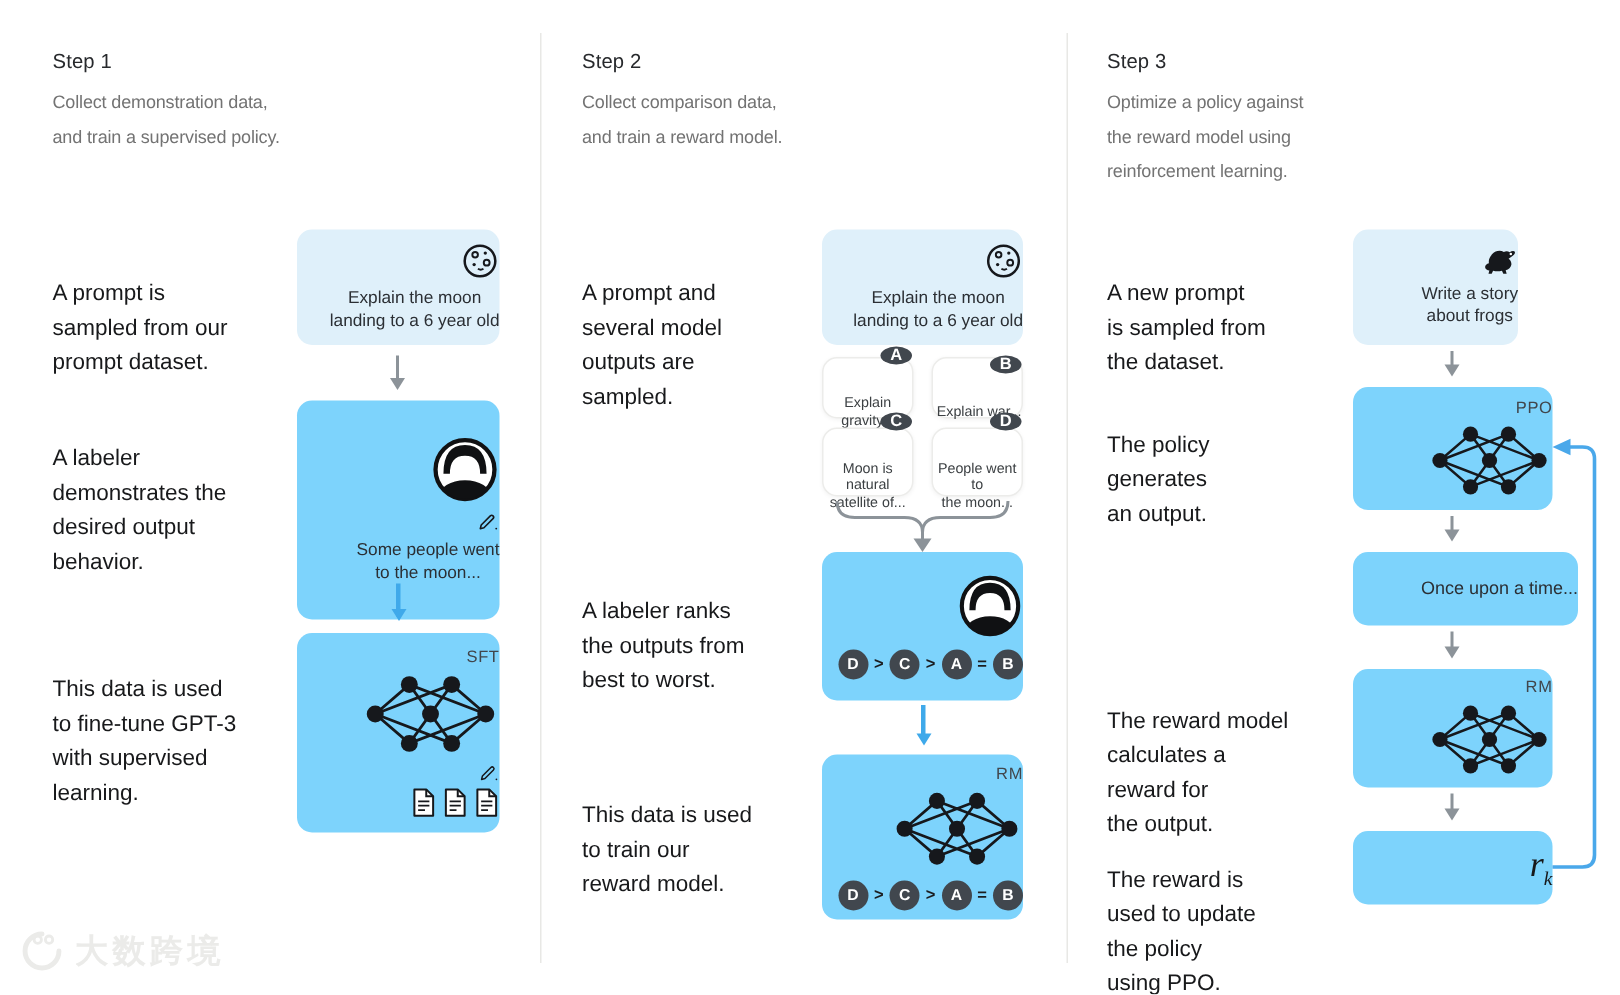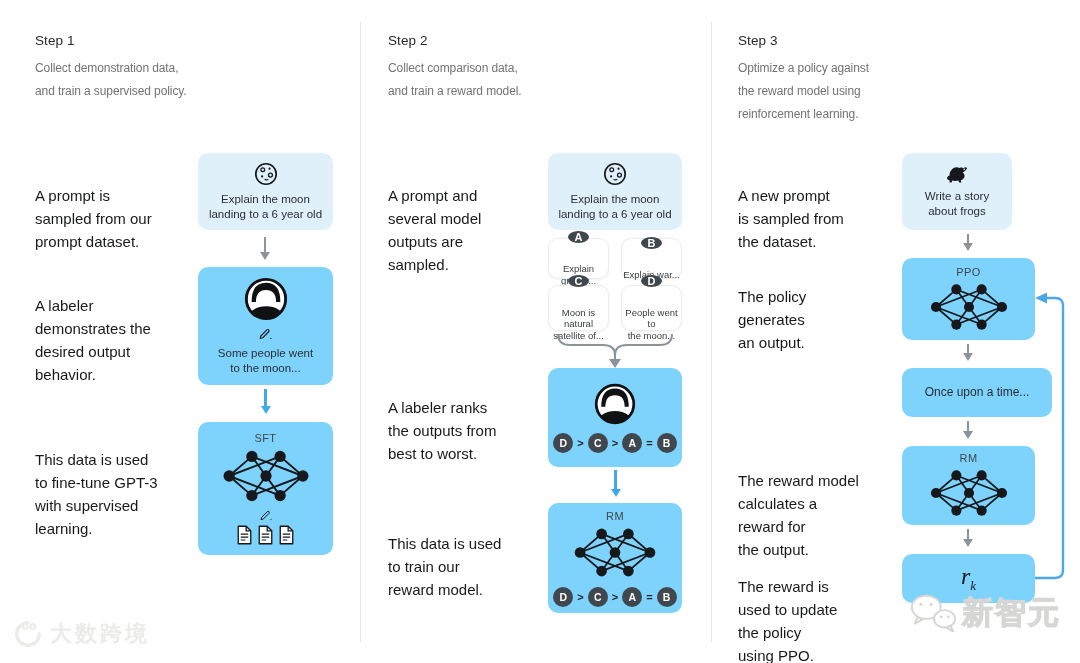--- a/index.html
+++ b/index.html
@@ -4,21 +4,21 @@
 <style>
   html,body{margin:0;padding:0;background:#fff;}
   .canvas{position:relative;width:1080px;height:663px;background:#ffffff;overflow:hidden;
           font-family:"Liberation Sans",sans-serif;color:#141517;}
   .divider{position:absolute;top:22px;height:620px;width:1px;background:#e8e8e5;}
   .step-label{position:absolute;font-size:13.5px;color:#27292c;letter-spacing:.1px;}
   .heading{position:absolute;font-size:12px;line-height:23px;font-weight:400;color:#737373;
            white-space:pre-line;letter-spacing:-.1px;}
   .caption{position:absolute;font-size:15px;line-height:23px;color:#18191b;white-space:pre-line;margin-top:28px;}
   .box{position:absolute;border-radius:10px;display:flex;flex-direction:column;
-       align-items:center;justify-content:center;text-align:center;box-sizing:border-box;}
+       align-items:flex-end;justify-content:center;text-align:center;box-sizing:border-box;}
   .box.blue{background:#dff0fa;}
   .box.gray{background:#7dd3fc;}
   .box.white{background:#ffffff;border:1px solid #ececea;box-shadow:0 1px 3px rgba(0,0,0,.05);}
   .box-caption{font-size:11.5px;line-height:15px;color:#2b2f34;white-space:pre-line;margin-top:5px;}
   .model-label{font-size:11px;color:#41464c;letter-spacing:.4px;margin-bottom:3px;}
   .mini-text{font-size:9.5px;line-height:11.5px;color:#3c4043;white-space:pre-line;margin-top:20px;}
   .badge{width:21px;height:21px;border-radius:50%;background:#41474e;color:#fff;font-weight:700;
          font-size:11px;display:flex;align-items:center;justify-content:center;}
   .rank-row{display:flex;align-items:center;gap:3px;margin-top:7px;}
   .rank-row .badge{width:20px;height:20px;font-size:10.5px;}
@@ -129,21 +129,21 @@
     <div class="box blue" style="left:198px;top:153px;width:135px;height:77px">
       <svg width="26" height="26">
           <use href="#moon"></use>
         </svg>
       <div class="box-caption">Explain the moon
 landing to a 6 year old</div>
     </div>
 
     <div class="arrow gray" style="left:264px;top:237px;height:20px"></div>
 
-    <div class="box gray" style="left:198px;top:267px;width:135px;height:118px">
+    <div class="box gray" style="left:198px;top:267px;width:135px;height:146px">
       <svg width="46" height="46">
           <use href="#avatar"></use>
         </svg>
       <svg width="15" height="15" style="margin-top:4px">
           <use href="#pencil"></use>
         </svg>
       <div class="box-caption">Some people went
 to the moon...</div>
     </div>
 
@@ -322,20 +322,14 @@
 
   <div class="wm-left">
     <svg width="32" height="32" viewBox="0 0 34 34">
       <path d="M17 5 A12 12 0 1 0 29 17" fill="none" stroke="#ebebe9" stroke-width="3.5" stroke-linecap="round"></path>
       <circle cx="14" cy="9" r="2.6" fill="none" stroke="#ebebe9" stroke-width="2"></circle>
       <circle cx="22" cy="9" r="2.6" fill="none" stroke="#ebebe9" stroke-width="2"></circle>
     </svg>
     <span class="wm-left-text">大数跨境</span>
   </div>
 
-  <div class="wm-right">
-    <svg width="50" height="46">
-        <use href="#wechat"></use>
-      </svg>
-    <span class="wm-right-text">新智元</span>
-  </div>
 
 </div>
 
 </body></html>

